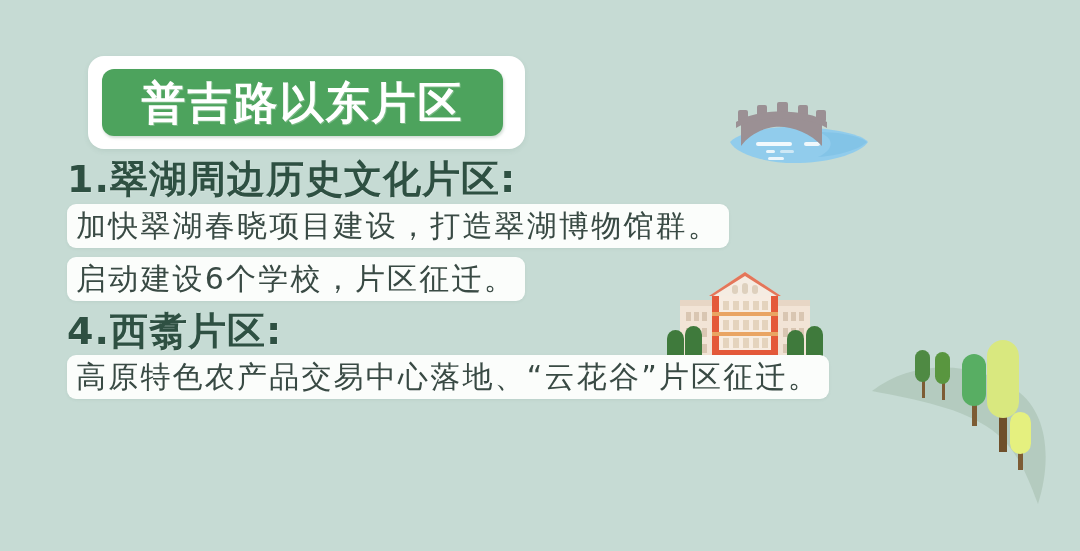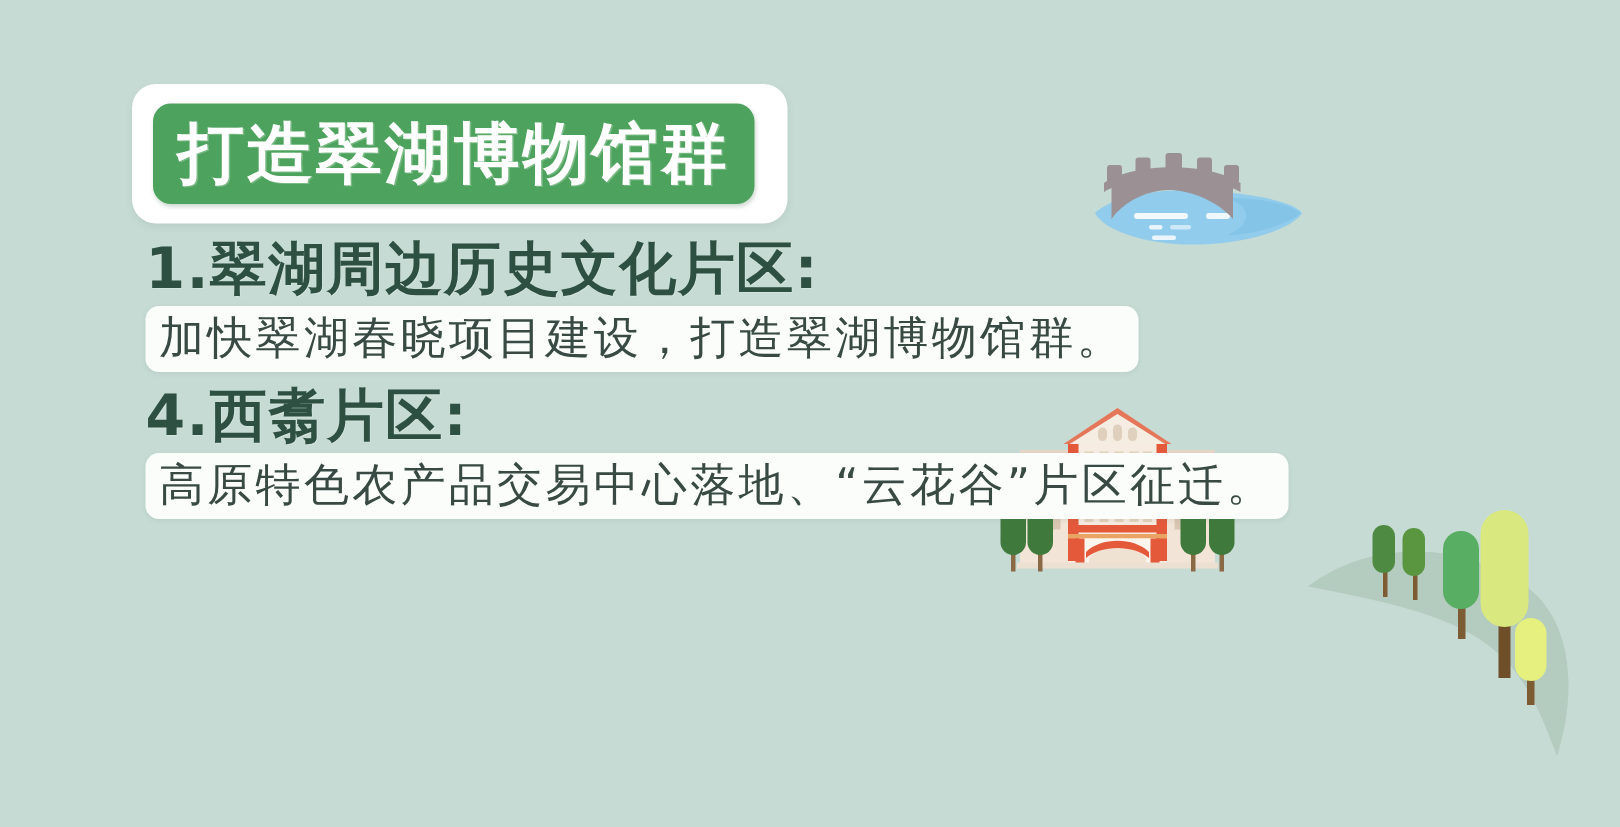--- a/index.html
+++ b/index.html
@@ -92,21 +92,21 @@
   
   .content {
     position: absolute;
     left: 0;
     top: 158px;
     width: 1080px;
   }
 
   .section {
     position: relative;
-    padding-left: 97px;
+    padding-left: 67px;
   }
 
   .section-heading {
     color: #2e5042;
     font-size: 38px;
     font-weight: 700;
     letter-spacing: 1px;
     line-height: 1.12;
     font-family: "DejaVu Sans", "Liberation Sans", sans-serif;
     white-space: nowrap;
@@ -280,33 +280,36 @@
 
           <rect x="152" y="106" width="5" height="28" fill="#7d5c34"></rect>
           <rect x="144" y="76" width="21" height="42" rx="10.5" fill="#e5f07f"></rect>
         </g>
       </svg>
     </div>
   </div>
 
   <div class="title-frame"></div>
   <div class="title-badge">
-    <span class="title-badge-text">打造翠湖博物馆群</span>
+    <span class="title-badge-text">普吉路以东片区</span>
   </div>
 
   <div class="content">
 
     <div class="section sec-1">
       <div class="section-heading">1.翠湖周边历史文化片区:</div>
       <div class="section-body-wrap">
         <span class="section-body">加快翠湖春晓项目建设，打造翠湖博物馆群。</span>
       </div>
     </div>
 
     <div class="section sec-2">
+      <div class="section-body-wrap">
+        <span class="section-body">启动建设6个学校，片区征迁。</span>
+      </div>
     </div>
 
     <div class="section sec-3">
       <div class="section-heading">4.西翥片区:</div>
       <div class="section-body-wrap">
         <span class="section-body">高原特色农产品交易中心落地、“云花谷”片区征迁。</span>
       </div>
     </div>
 
   </div>

